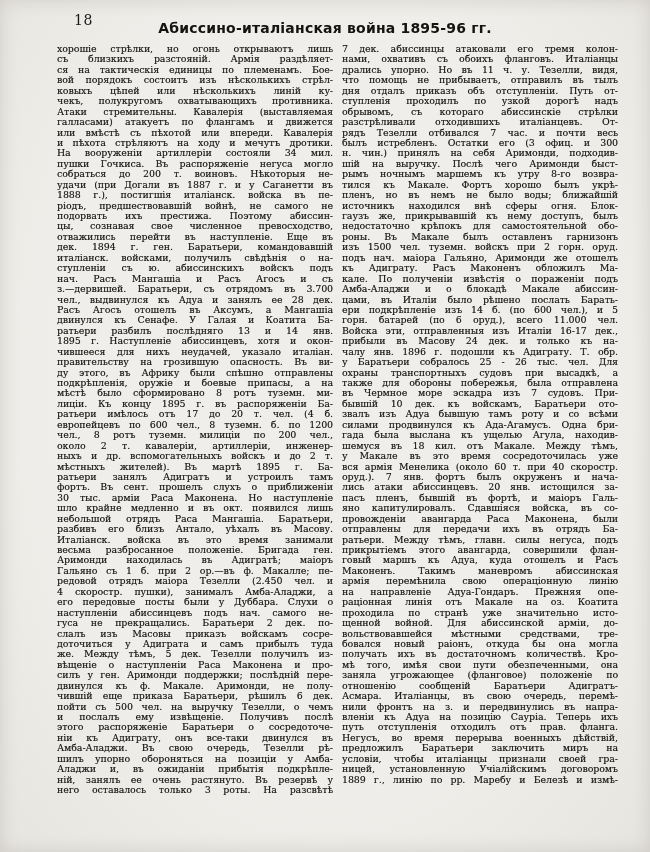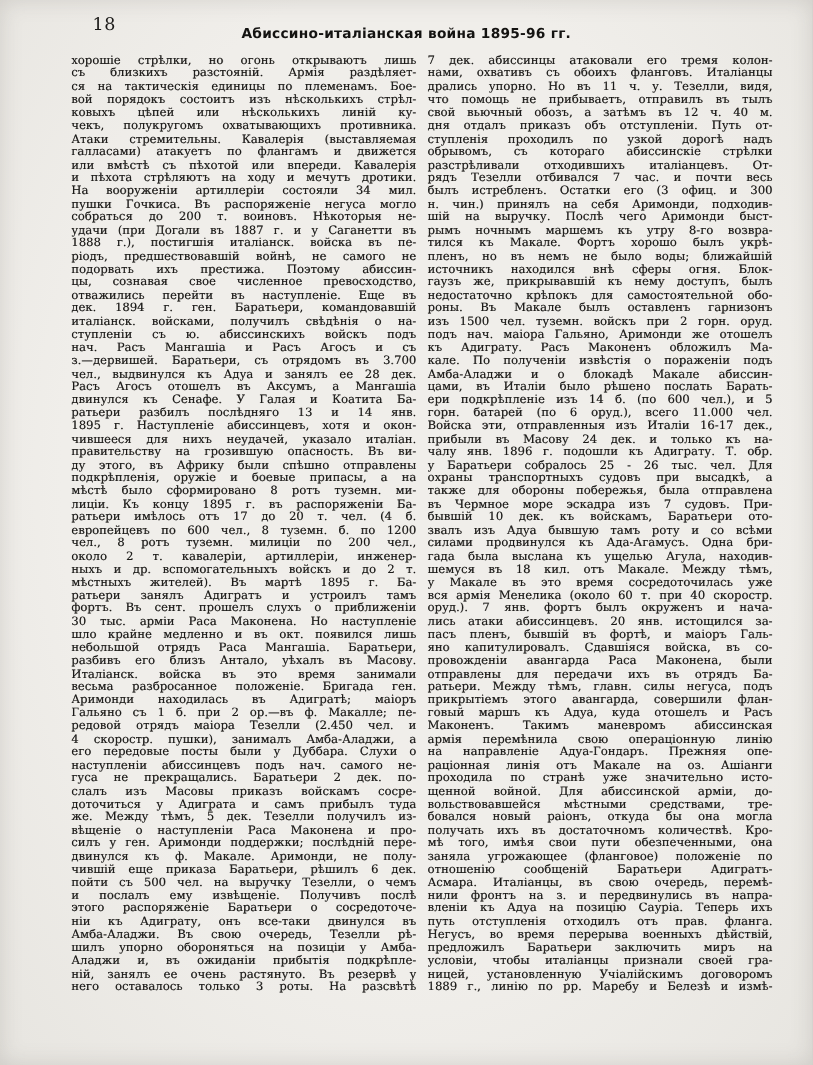--- a/index.html
+++ b/index.html
@@ -27,21 +27,21 @@
     letter-spacing: 0.5px;
   }
   .runhead {
     position: absolute;
     left: 0;
     top: 20px;
     width: 100%;
     text-align: center;
     font-family: "DejaVu Sans", sans-serif;
     font-weight: bold;
-    font-size: 11px;
+    font-size: 14px;
     letter-spacing: 0.2px;
     color: #141311;
   }
   .textblock {
     position: absolute;
     left: 57px;
     top: 44px;
     width: 560px;
     display: flex;
     gap: 9px;
@@ -144,21 +144,20 @@
         <div class="tline">шилъ упорно обороняться на позиціи у Амба-</div>
         <div class="tline">Аладжи и, въ ожиданіи прибытія подкрѣпле-</div>
         <div class="tline">ній, занялъ ее очень растянуто. Въ резервѣ у</div>
         <div class="tline">него оставалось только 3 роты. На разсвѣтѣ</div>
       </div>
     <div class="col">
         <div class="tline">7 дек. абиссинцы атаковали его тремя колон-</div>
         <div class="tline">нами, охвативъ съ обоихъ фланговъ. Италіанцы</div>
         <div class="tline">дрались упорно. Но въ 11 ч. у. Тезелли, видя,</div>
         <div class="tline">что помощь не прибываетъ, отправилъ въ тылъ</div>
-        <div class="tline">свой вьючный обозъ, а затѣмъ въ 12 ч. 40 м.</div>
         <div class="tline">дня отдалъ приказъ объ отступленіи. Путь от-</div>
         <div class="tline">ступленія проходилъ по узкой дорогѣ надъ</div>
         <div class="tline">обрывомъ, съ котораго абиссинскіе стрѣлки</div>
         <div class="tline">разстрѣливали отходившихъ италіанцевъ. От-</div>
         <div class="tline">рядъ Тезелли отбивался 7 час. и почти весь</div>
         <div class="tline">былъ истребленъ. Остатки его (3 офиц. и 300</div>
         <div class="tline">н. чин.) принялъ на себя Аримонди, подходив-</div>
         <div class="tline">шій на выручку. Послѣ чего Аримонди быст-</div>
         <div class="tline">рымъ ночнымъ маршемъ къ утру 8-го возвра-</div>
         <div class="tline">тился къ Макале. Фортъ хорошо былъ укрѣ-</div>
@@ -194,21 +193,21 @@
         <div class="tline">пасъ пленъ, бывшій въ фортѣ, и маіоръ Галь-</div>
         <div class="tline">яно капитулировалъ. Сдавшіяся войска, въ со-</div>
         <div class="tline">провожденіи авангарда Раса Маконена, были</div>
         <div class="tline">отправлены для передачи ихъ въ отрядъ Ба-</div>
         <div class="tline">ратьери. Между тѣмъ, главн. силы негуса, подъ</div>
         <div class="tline">прикрытіемъ этого авангарда, совершили флан-</div>
         <div class="tline">говый маршъ къ Адуа, куда отошелъ и Расъ</div>
         <div class="tline">Маконенъ. Такимъ маневромъ абиссинская</div>
         <div class="tline">армія перемѣнила свою операціонную линію</div>
         <div class="tline">на направленіе Адуа-Гондаръ. Прежняя опе-</div>
-        <div class="tline">раціонная линія отъ Макале на оз. Ашіанги</div>
+        <div class="tline">раціонная линія отъ Макале на оз. Коатита</div>
         <div class="tline">проходила по странѣ уже значительно исто-</div>
         <div class="tline">щенной войной. Для абиссинской арміи, до-</div>
         <div class="tline">вольствовавшейся мѣстными средствами, тре-</div>
         <div class="tline">бовался новый раіонъ, откуда бы она могла</div>
         <div class="tline">получать ихъ въ достаточномъ количествѣ. Кро-</div>
         <div class="tline">мѣ того, имѣя свои пути обезпеченными, она</div>
         <div class="tline">заняла угрожающее (фланговое) положеніе по</div>
         <div class="tline">отношенію сообщеній Баратьери Адигратъ-</div>
         <div class="tline">Асмара. Италіанцы, въ свою очередь, перемѣ-</div>
         <div class="tline">нили фронтъ на з. и передвинулись въ напра-</div>

